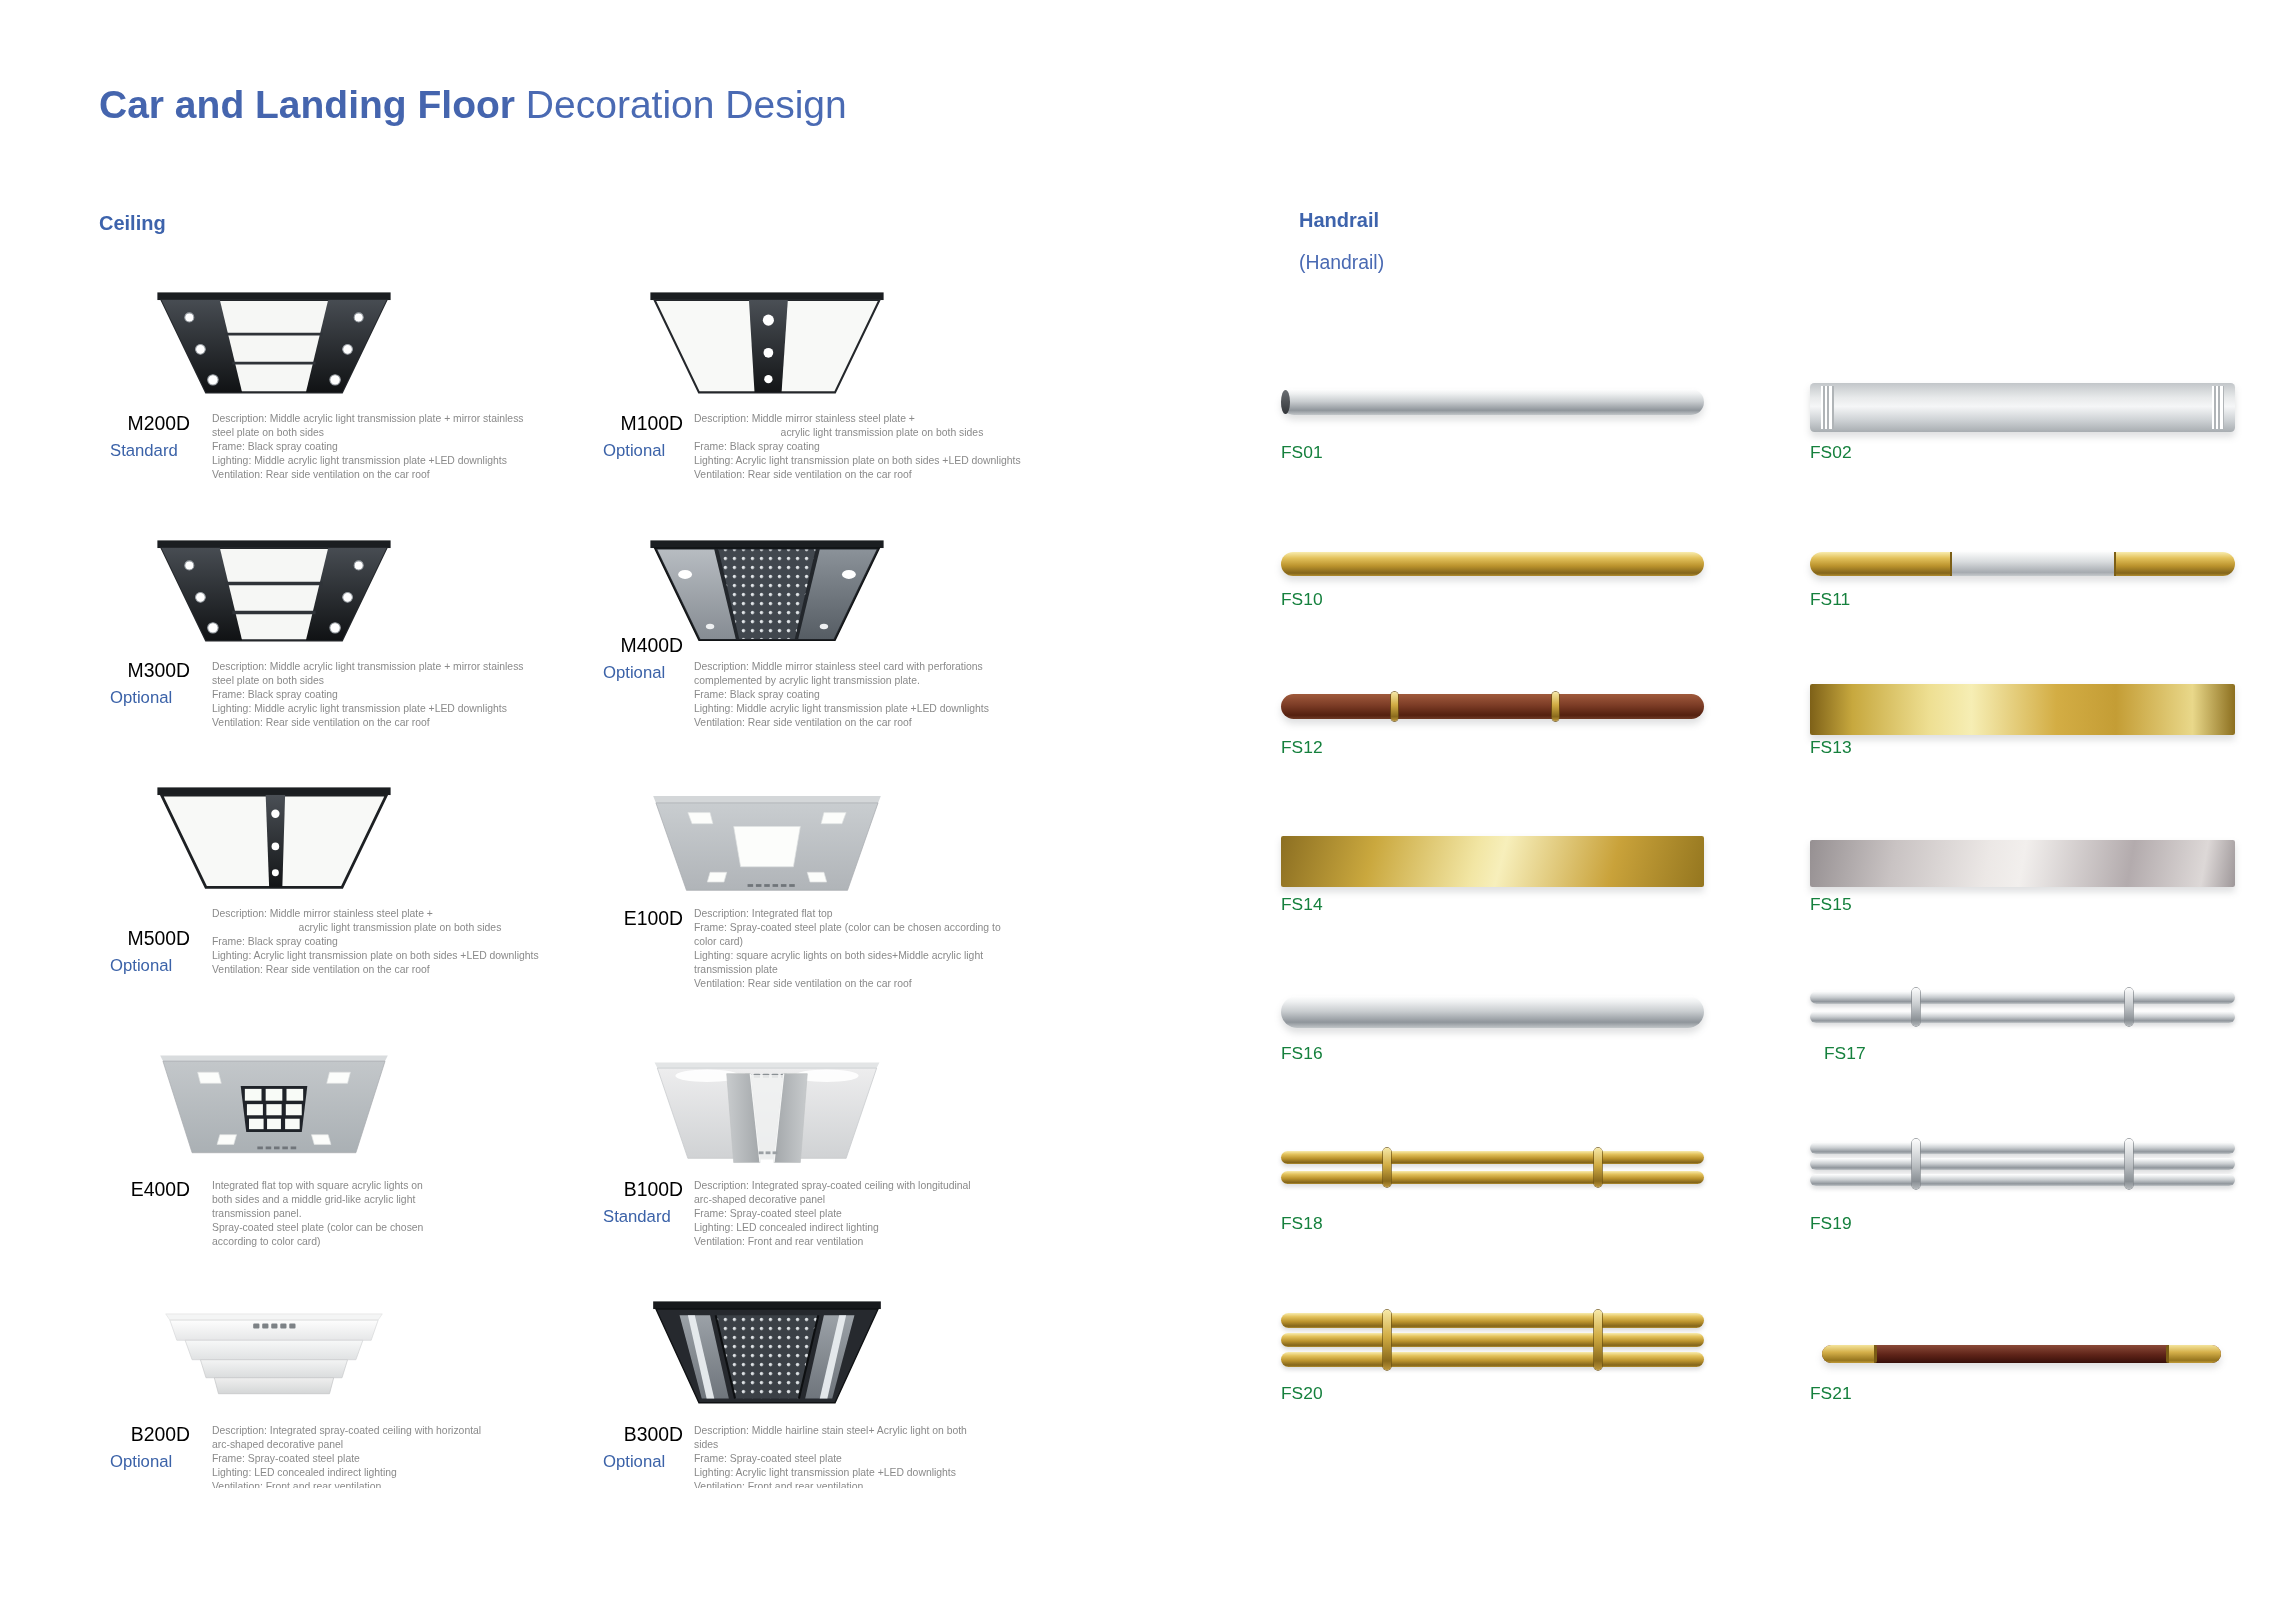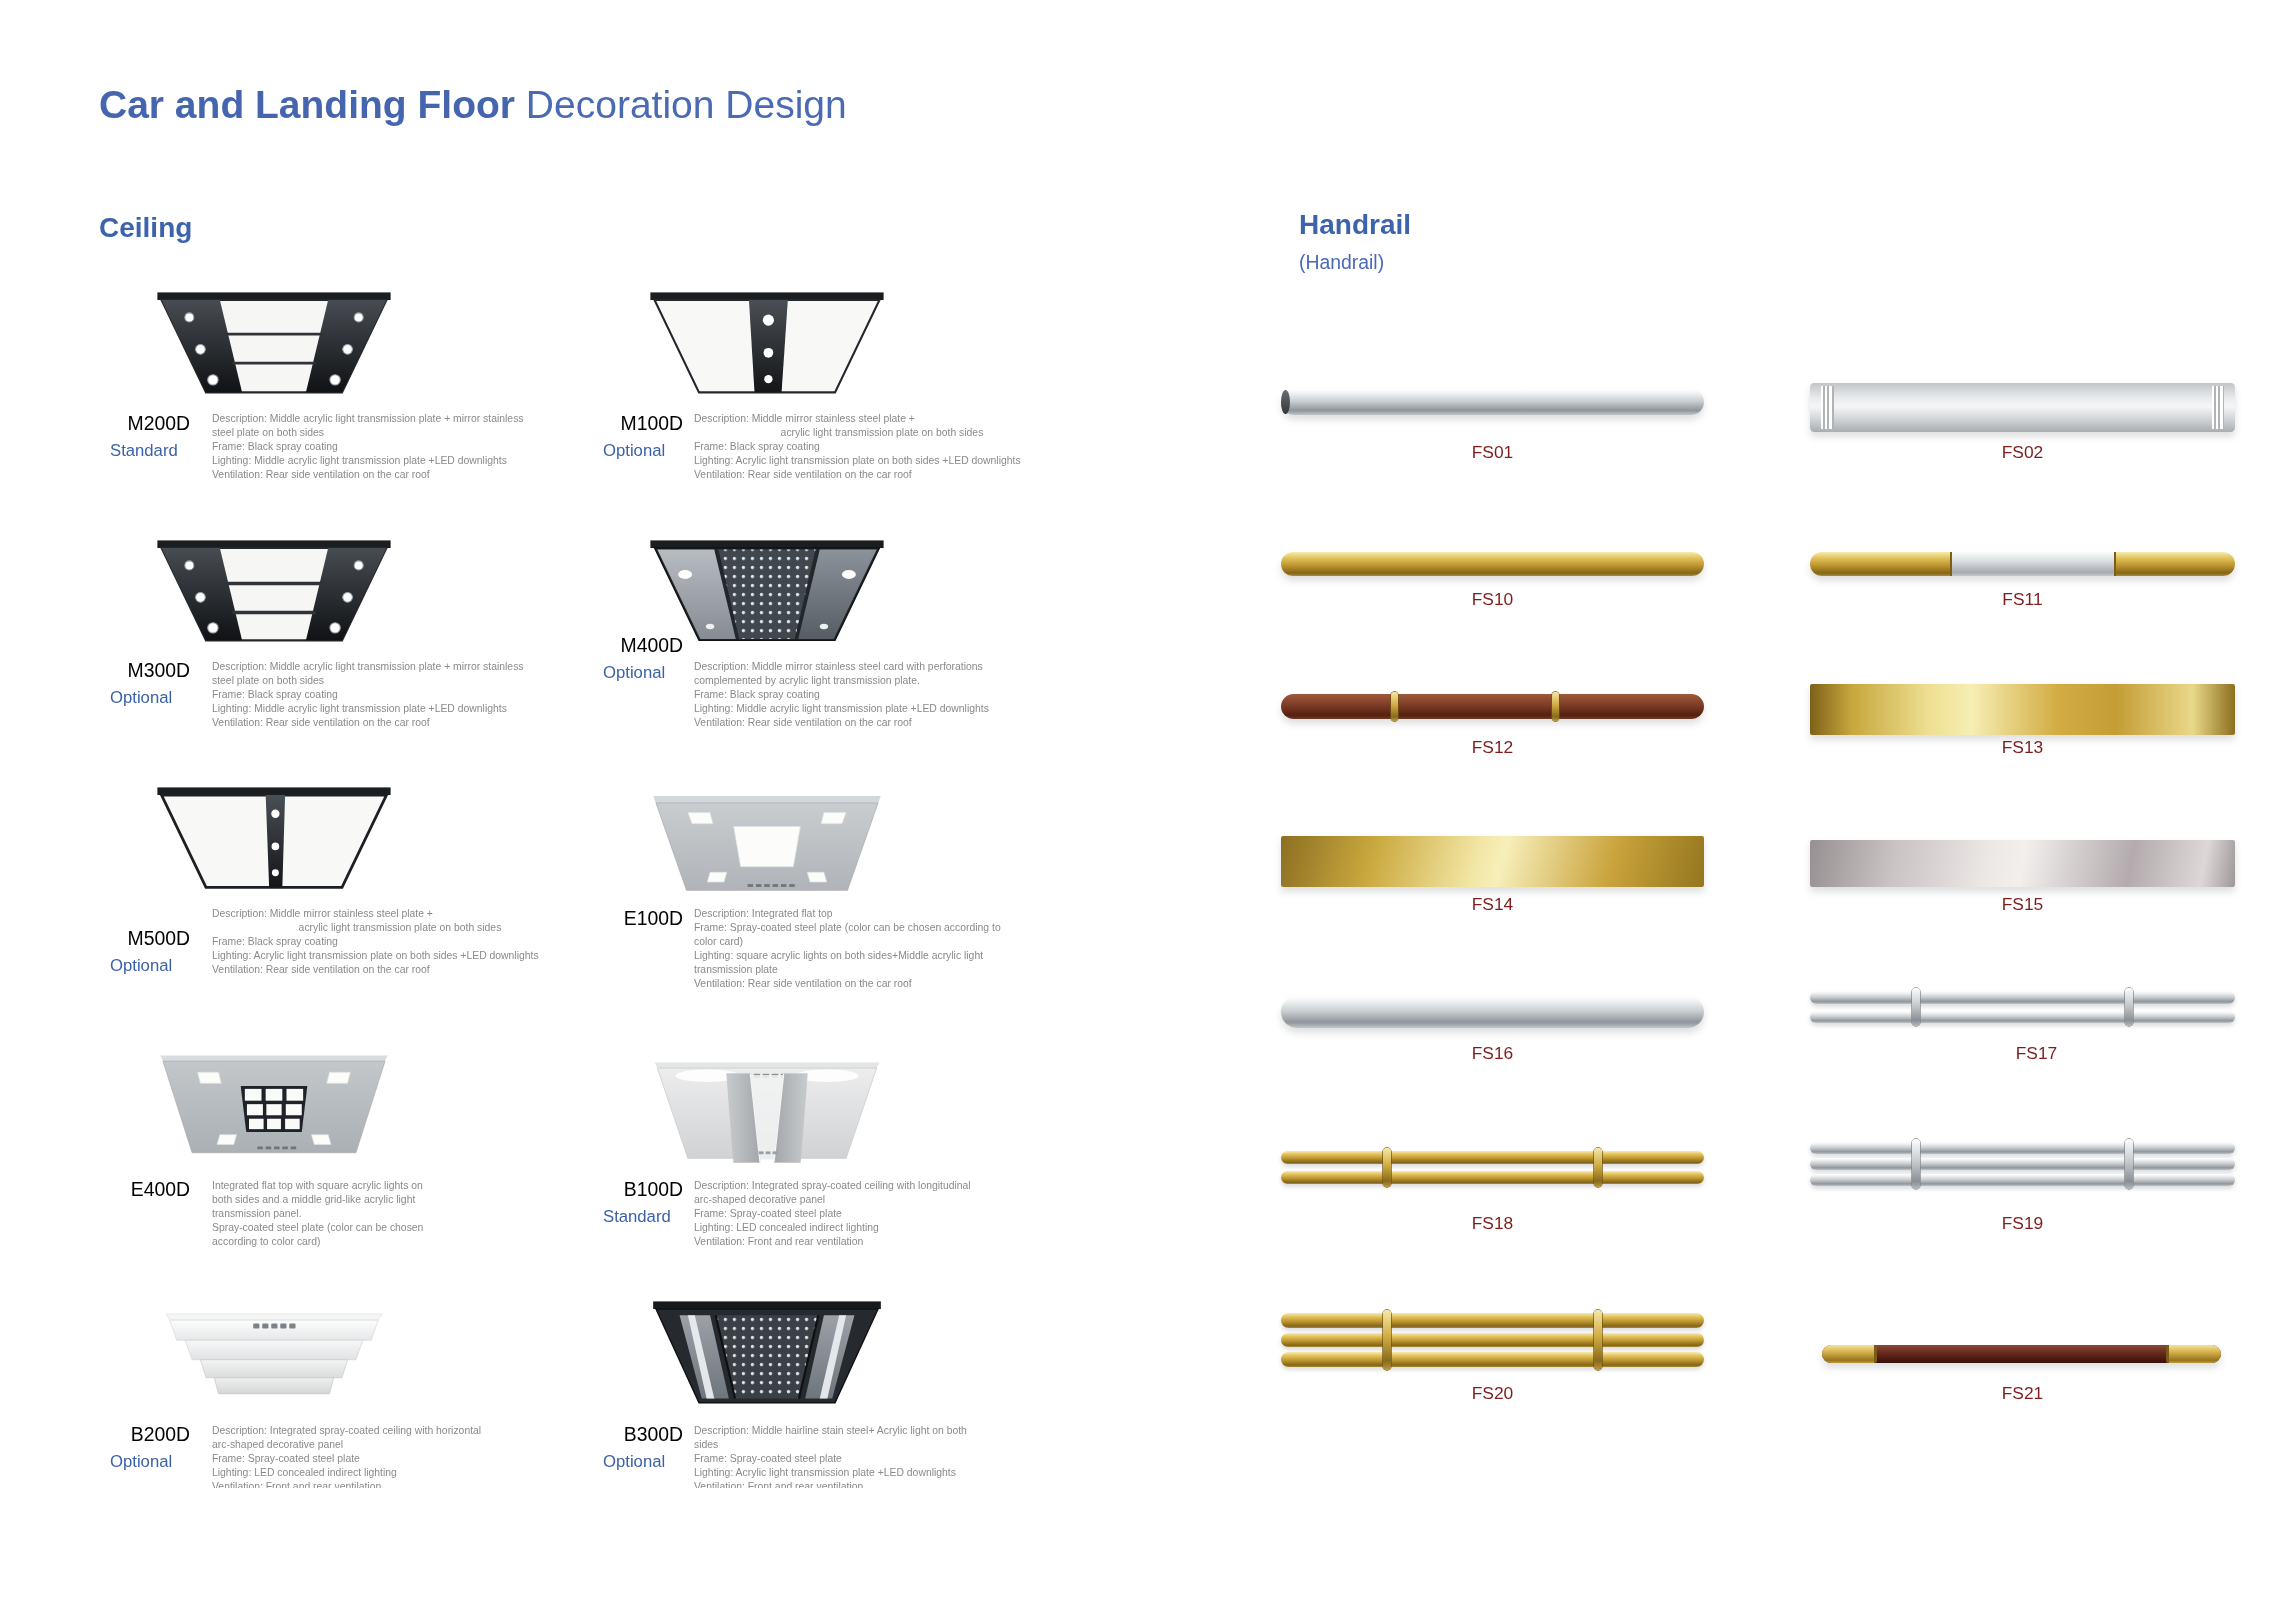--- a/index.html
+++ b/index.html
@@ -2,21 +2,21 @@
 <html style="font-size:11px"><head>
 <meta charset="utf-8">
 <style>
   html,body{margin:0;padding:0;background:#ffffff;}
   #page{position:relative;width:2295px;height:1488px;background:#ffffff;overflow:hidden;
         font-family:"Liberation Sans","DejaVu Sans",sans-serif;}
   .abs{position:absolute;}
   
   .title{left:99px;top:83px;font-size:39px;color:#4a6ab3;white-space:nowrap;}
   .title b{color:#4565ae;font-weight:bold;}
-  .section-h{font-size:28px;font-weight:bold;color:#3d63ac;white-space:nowrap;}
+  .section-h{font-size:20px;font-weight:bold;color:#3d63ac;white-space:nowrap;}
   .subheading{font-size:19.4px;color:#4a6ab3;white-space:nowrap;}
   
   .cimg{position:absolute;width:236px;height:115px;}
   .cimg svg{width:236px;height:115px;display:block;}
   .clabel{position:absolute;width:87px;}
   .model{font-size:19.4px;color:#000000;text-align:right;white-space:nowrap;}
   .tier{font-size:16.7px;color:#3b62a8;margin-top:6.2px;padding-left:7px;text-align:left;white-space:nowrap;}
   .desc{position:absolute;width:444px;font-size:10.4px;line-height:14px;color:#8a8a8a;white-space:pre-wrap;}
   
   .hr-bar{position:absolute;}
@@ -40,21 +40,21 @@
   .tubes{background:none;display:flex;flex-direction:column;justify-content:space-between;}
   .t{width:100%;border-radius:693px;box-shadow:0 2.8px 4.2px rgba(110,115,120,.25);}
   .clamp{position:absolute;width:8.3px;top:-2.8px;bottom:-2.8px;border-radius:4.2px;z-index:2;}
   .silver-c{background:linear-gradient(180deg,#fdfdfd,#c6cacd 45%,#898f94 85%,#b5b9bc);box-shadow:0 0 0 0.7px #82878c;}
   .gold-c{background:linear-gradient(180deg,#f6e8a6,#d0ab42 45%,#8a6a1c 85%,#bb953a);box-shadow:0 0 0 0.7px #6e5414;}
   .fs12ring{top:-2.1px;bottom:-2.1px;width:7px;}
   .fs21{border-radius:9px;background:linear-gradient(180deg,#8a4a38,#5e2318 55%,#38100a);}
   .fs21cap{position:absolute;top:0;bottom:0;width:13%;background:linear-gradient(180deg,#f4e49c,#d5b04a 40%,#96751e 85%,#c09a37);}
   .fs21cap.l{left:0;border-radius:9px 2.1px 2.1px 9px;border-right:3.5px solid #7a5c14;}
   .fs21cap.r{right:0;border-radius:2.1px 9px 9px 2.1px;border-left:3.5px solid #7a5c14;}
-  .hr-label{position:absolute;font-size:17.4px;color:#7f1d1d;text-align:center;}
+  .hr-label{position:absolute;font-size:17.4px;color:#15803d;}
 </style>
 </head>
 <body>
 
 <div id="page">
 
   <div class="abs title"><b>Car and Landing Floor</b>&nbsp;<span>Decoration Design</span></div>
 
   <div class="abs section-h" style="left:99px;top:212px">Ceiling</div>
   <div class="abs section-h" style="left:1299px;top:209px">Handrail</div>

